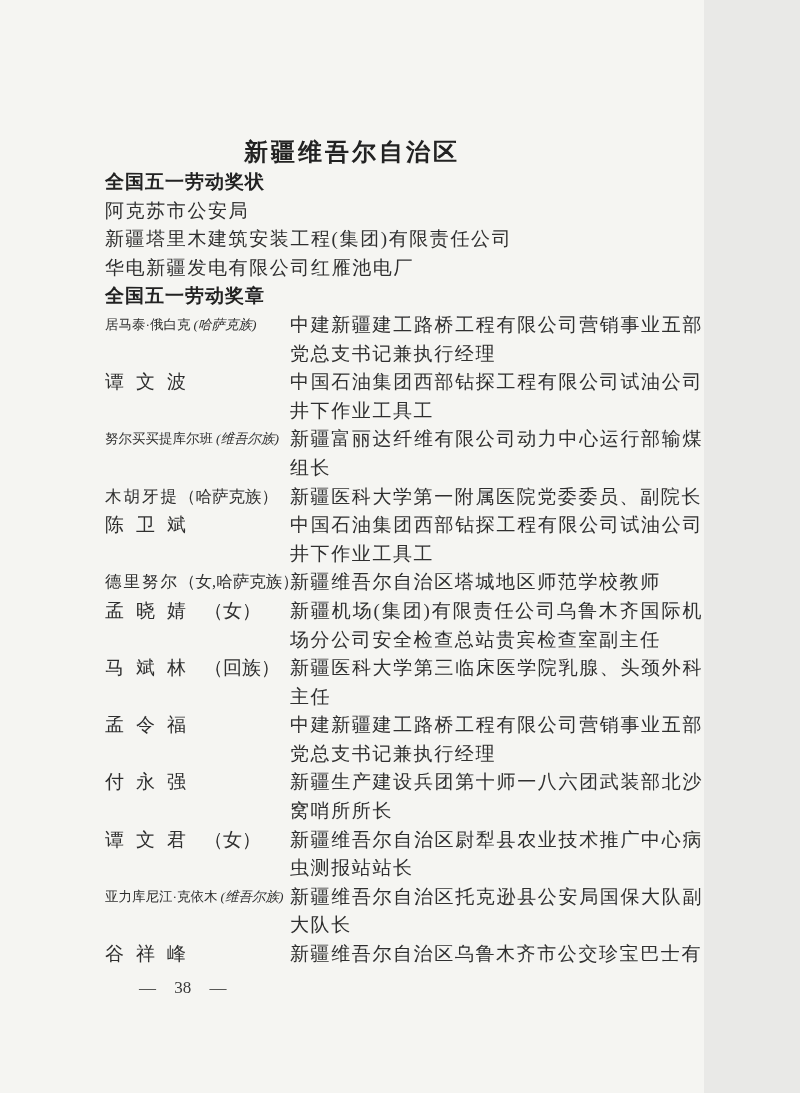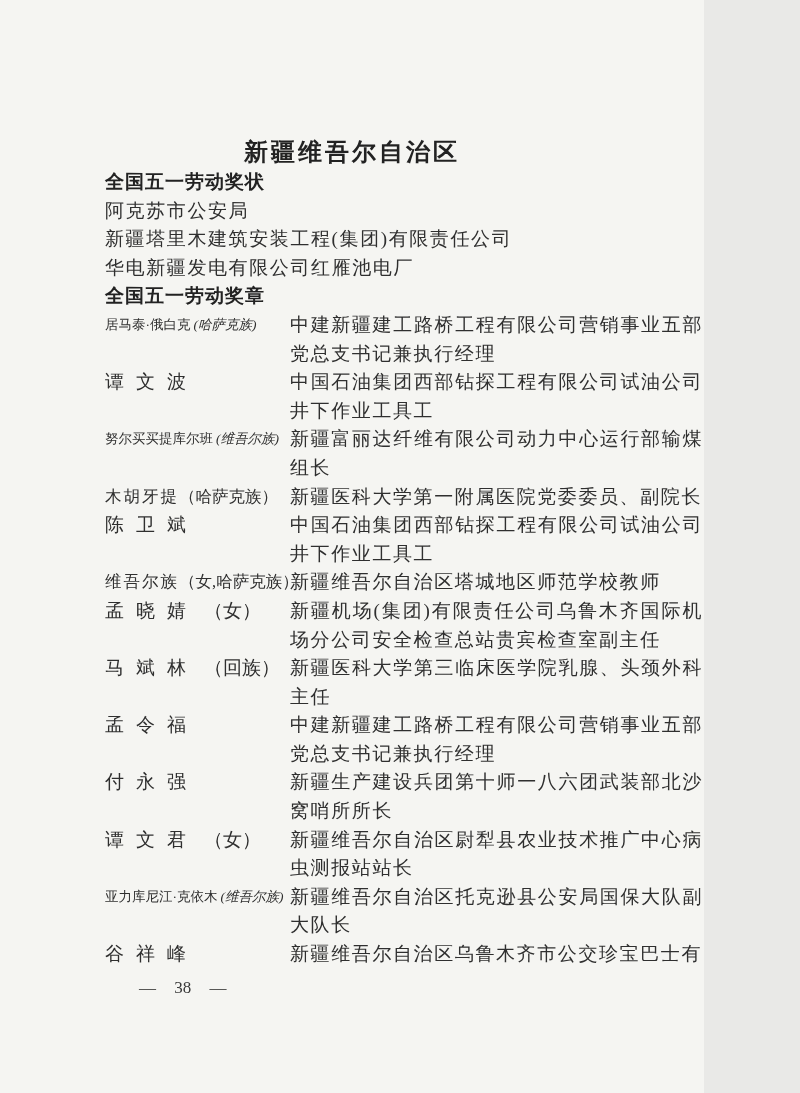--- a/index.html
+++ b/index.html
@@ -126,21 +126,21 @@
 
     <div class="row">
       <div class="name-cell n-plain">
         <span class="rname">陈卫斌</span><span class="rnote"></span>
       </div>
       <div class="desc">中国石油集团西部钻探工程有限公司试油公司井下作业工具工</div>
     </div>
 
     <div class="row">
       <div class="name-cell n-semi">
-        <span class="rname">维吾尔族</span><span class="rnote">（女,哈萨克族）</span>
+        <span class="rname">德里努尔</span><span class="rnote">（女,哈萨克族）</span>
       </div>
       <div class="desc">新疆维吾尔自治区塔城地区师范学校教师</div>
     </div>
 
     <div class="row">
       <div class="name-cell n-plain gap">
         <span class="rname">孟晓婧</span><span class="rnote">（女）</span>
       </div>
       <div class="desc">新疆机场(集团)有限责任公司乌鲁木齐国际机场分公司安全检查总站贵宾检查室副主任</div>
     </div>

